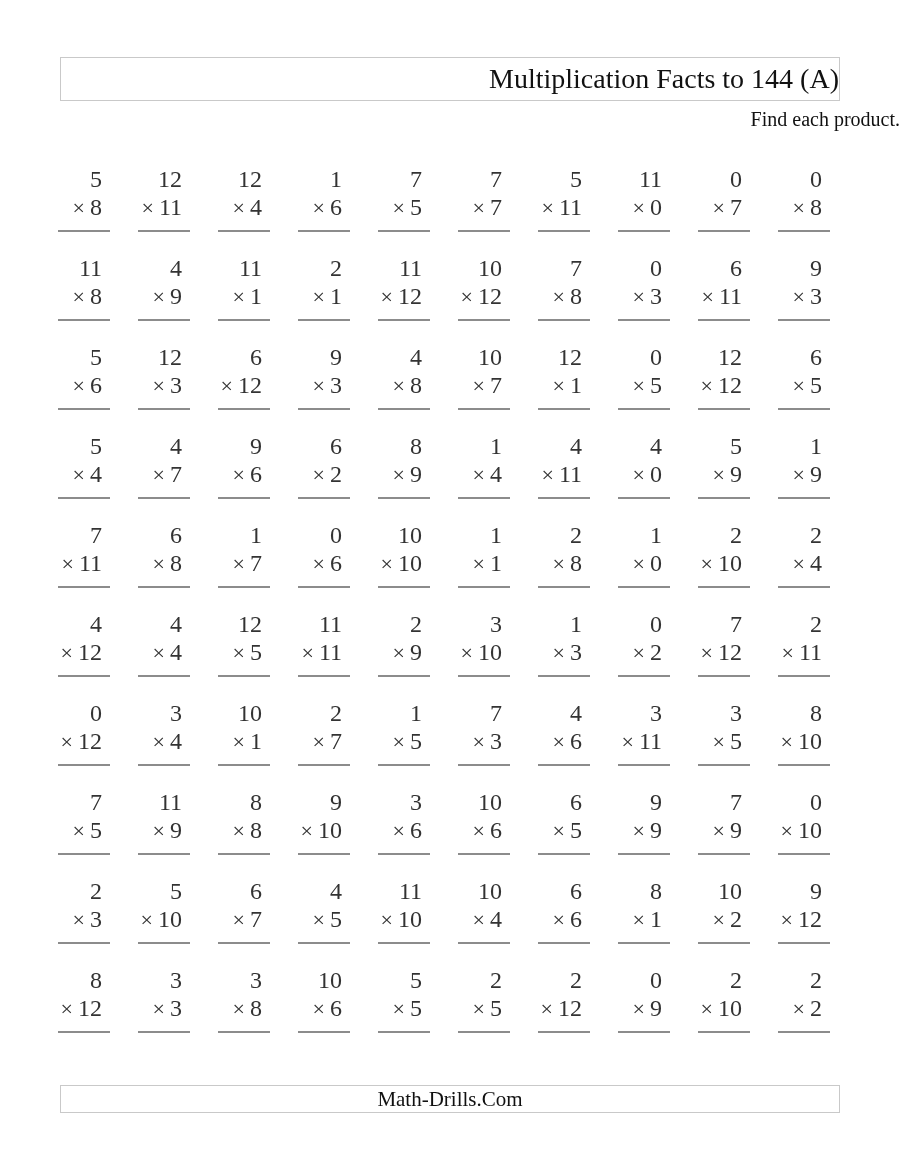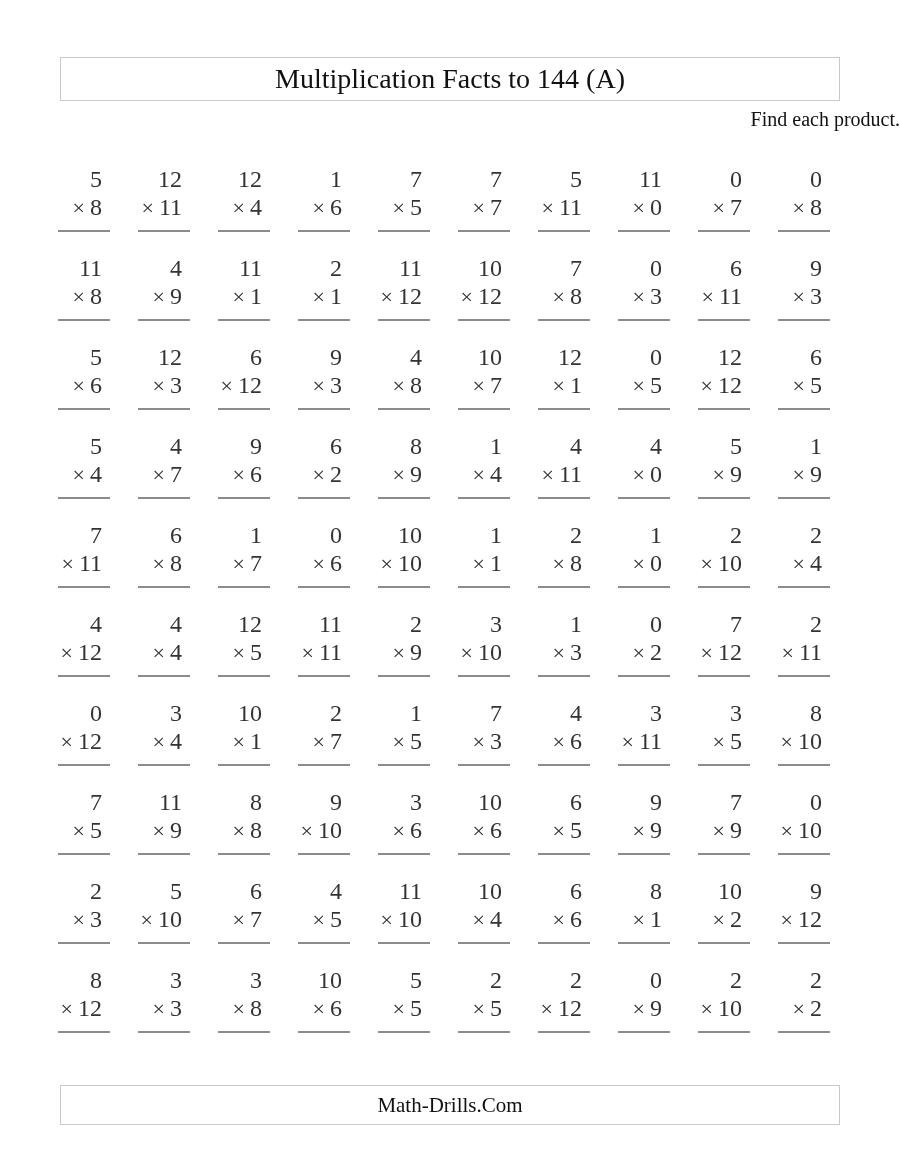--- a/index.html
+++ b/index.html
@@ -15,21 +15,21 @@
     width:900px; height:1165px;
     background:var(--bg);
     font-family:"Liberation Serif", serif;
     color:var(--digit);
     overflow:hidden;
   }
   .title-box{
     width:780px; height:44px;
     margin:57px auto 0 auto;
     border:1px solid var(--box-border);
-    display:flex; align-items:center; justify-content:center;
+    display:flex; align-items:center; justify-content:flex-end;
     font-size:28px; color:var(--title-text);
     background:#fff;
   }
   .instruction{
     text-align:right;
     font-size:20px;
     margin-top:7px;
     color:var(--title-text);
   }
   .problems-grid{
@@ -57,21 +57,21 @@
     gap:5px;
     font-size:24px;
     line-height:28px;
     padding:0 8px 8px 0;
     border-bottom:2px solid var(--underline);
     color:var(--digit);
   }
   .bottom-line .sign{ font-size:22px; }
   .answer-space{ height:0; }
   .footer-box{
-    width:780px; height:40px;
+    width:780px; height:28px;
     margin:52px auto 0 auto;
     border:1px solid var(--box-border);
     display:flex; align-items:center; justify-content:center;
     font-size:21px; color:var(--title-text);
     background:#fff;
   }
 </style>
 </head>
 <body>
 

